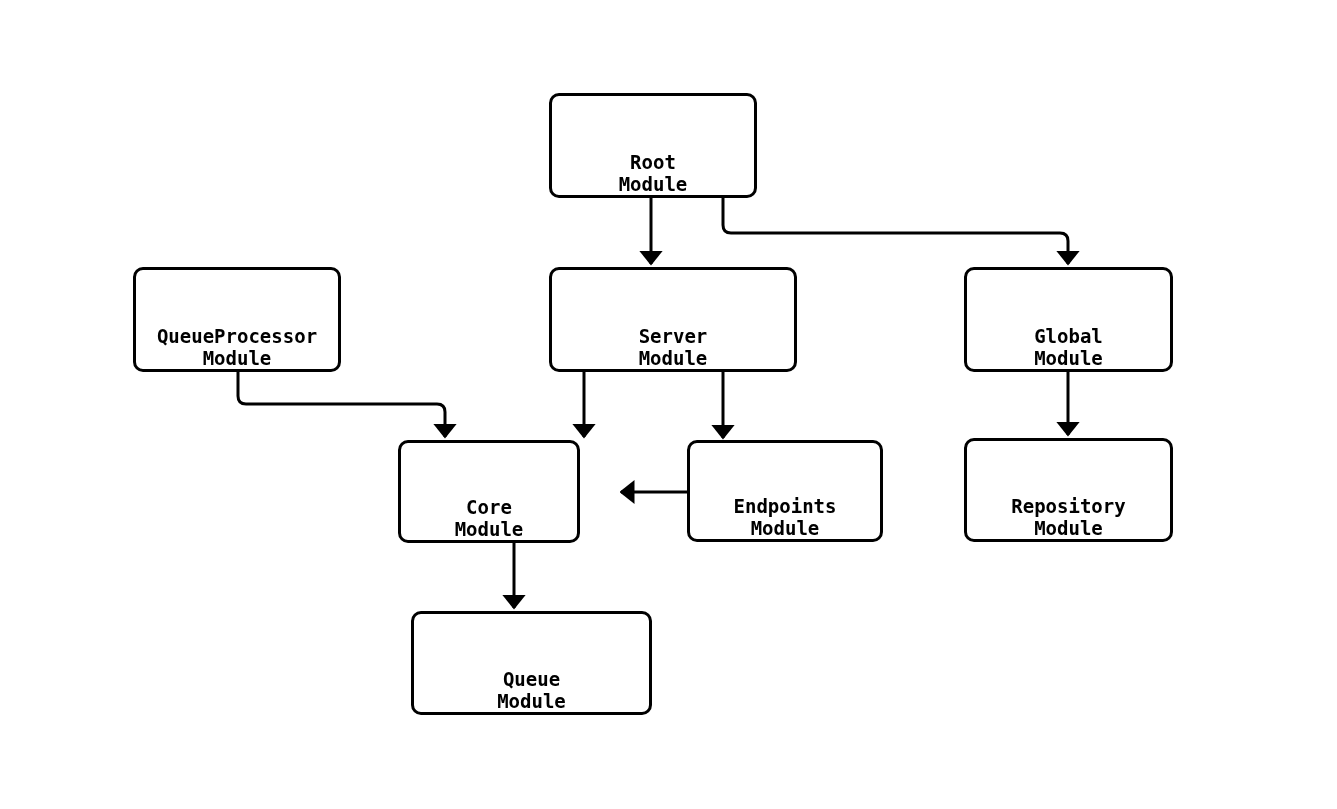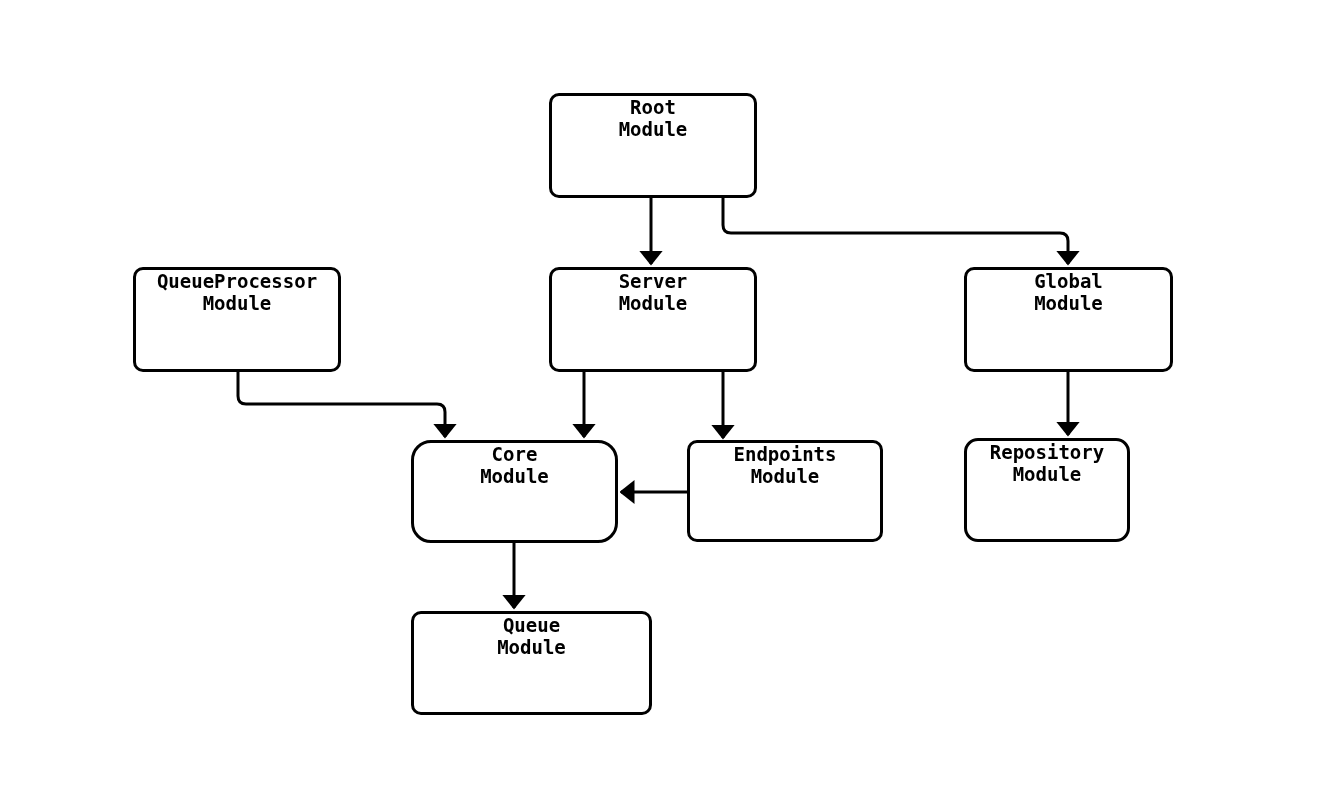--- a/index.html
+++ b/index.html
@@ -26,21 +26,21 @@
     stroke: #000000;
     stroke-width: 3;
   }
   .node {
     position: absolute;
     box-sizing: border-box;
     background: #ffffff;
     border: 3px solid #000000;
     border-radius: 10px;
     display: flex;
-    align-items: flex-start;
+    align-items: flex-end;
     justify-content: center;
   }
   .node .label {
     font-size: 19px;
     line-height: 22px;
     font-weight: bold;
     color: #000000;
     text-align: center;
     white-space: pre-line;
   }
@@ -69,37 +69,37 @@
 
   <div id="nodes">
       <div class="node" style="left: 549px; top: 93px; width: 208px; height: 105px;">
       <div class="label">Root
 Module</div>
     </div>
       <div class="node" style="left: 133px; top: 267px; width: 208px; height: 105px;">
       <div class="label">QueueProcessor
 Module</div>
     </div>
-      <div class="node" style="left: 549px; top: 267px; width: 208px; height: 105px;">
+      <div class="node" style="left: 549px; top: 267px; width: 248px; height: 105px;">
       <div class="label">Server
 Module</div>
     </div>
       <div class="node" style="left: 964px; top: 267px; width: 209px; height: 105px;">
       <div class="label">Global
 Module</div>
     </div>
-      <div class="node" style="left: 411px; top: 440px; width: 207px; height: 103px; border-radius: 20px;">
+      <div class="node" style="left: 398px; top: 440px; width: 182px; height: 103px;">
       <div class="label">Core
 Module</div>
     </div>
       <div class="node" style="left: 687px; top: 440px; width: 196px; height: 102px;">
       <div class="label">Endpoints
 Module</div>
     </div>
-      <div class="node" style="left: 964px; top: 438px; width: 166px; height: 104px; border-radius: 14px;">
+      <div class="node" style="left: 964px; top: 438px; width: 209px; height: 104px;">
       <div class="label">Repository
 Module</div>
     </div>
       <div class="node" style="left: 411px; top: 611px; width: 241px; height: 104px;">
       <div class="label">Queue
 Module</div>
     </div>
     </div>
 </div>
 

